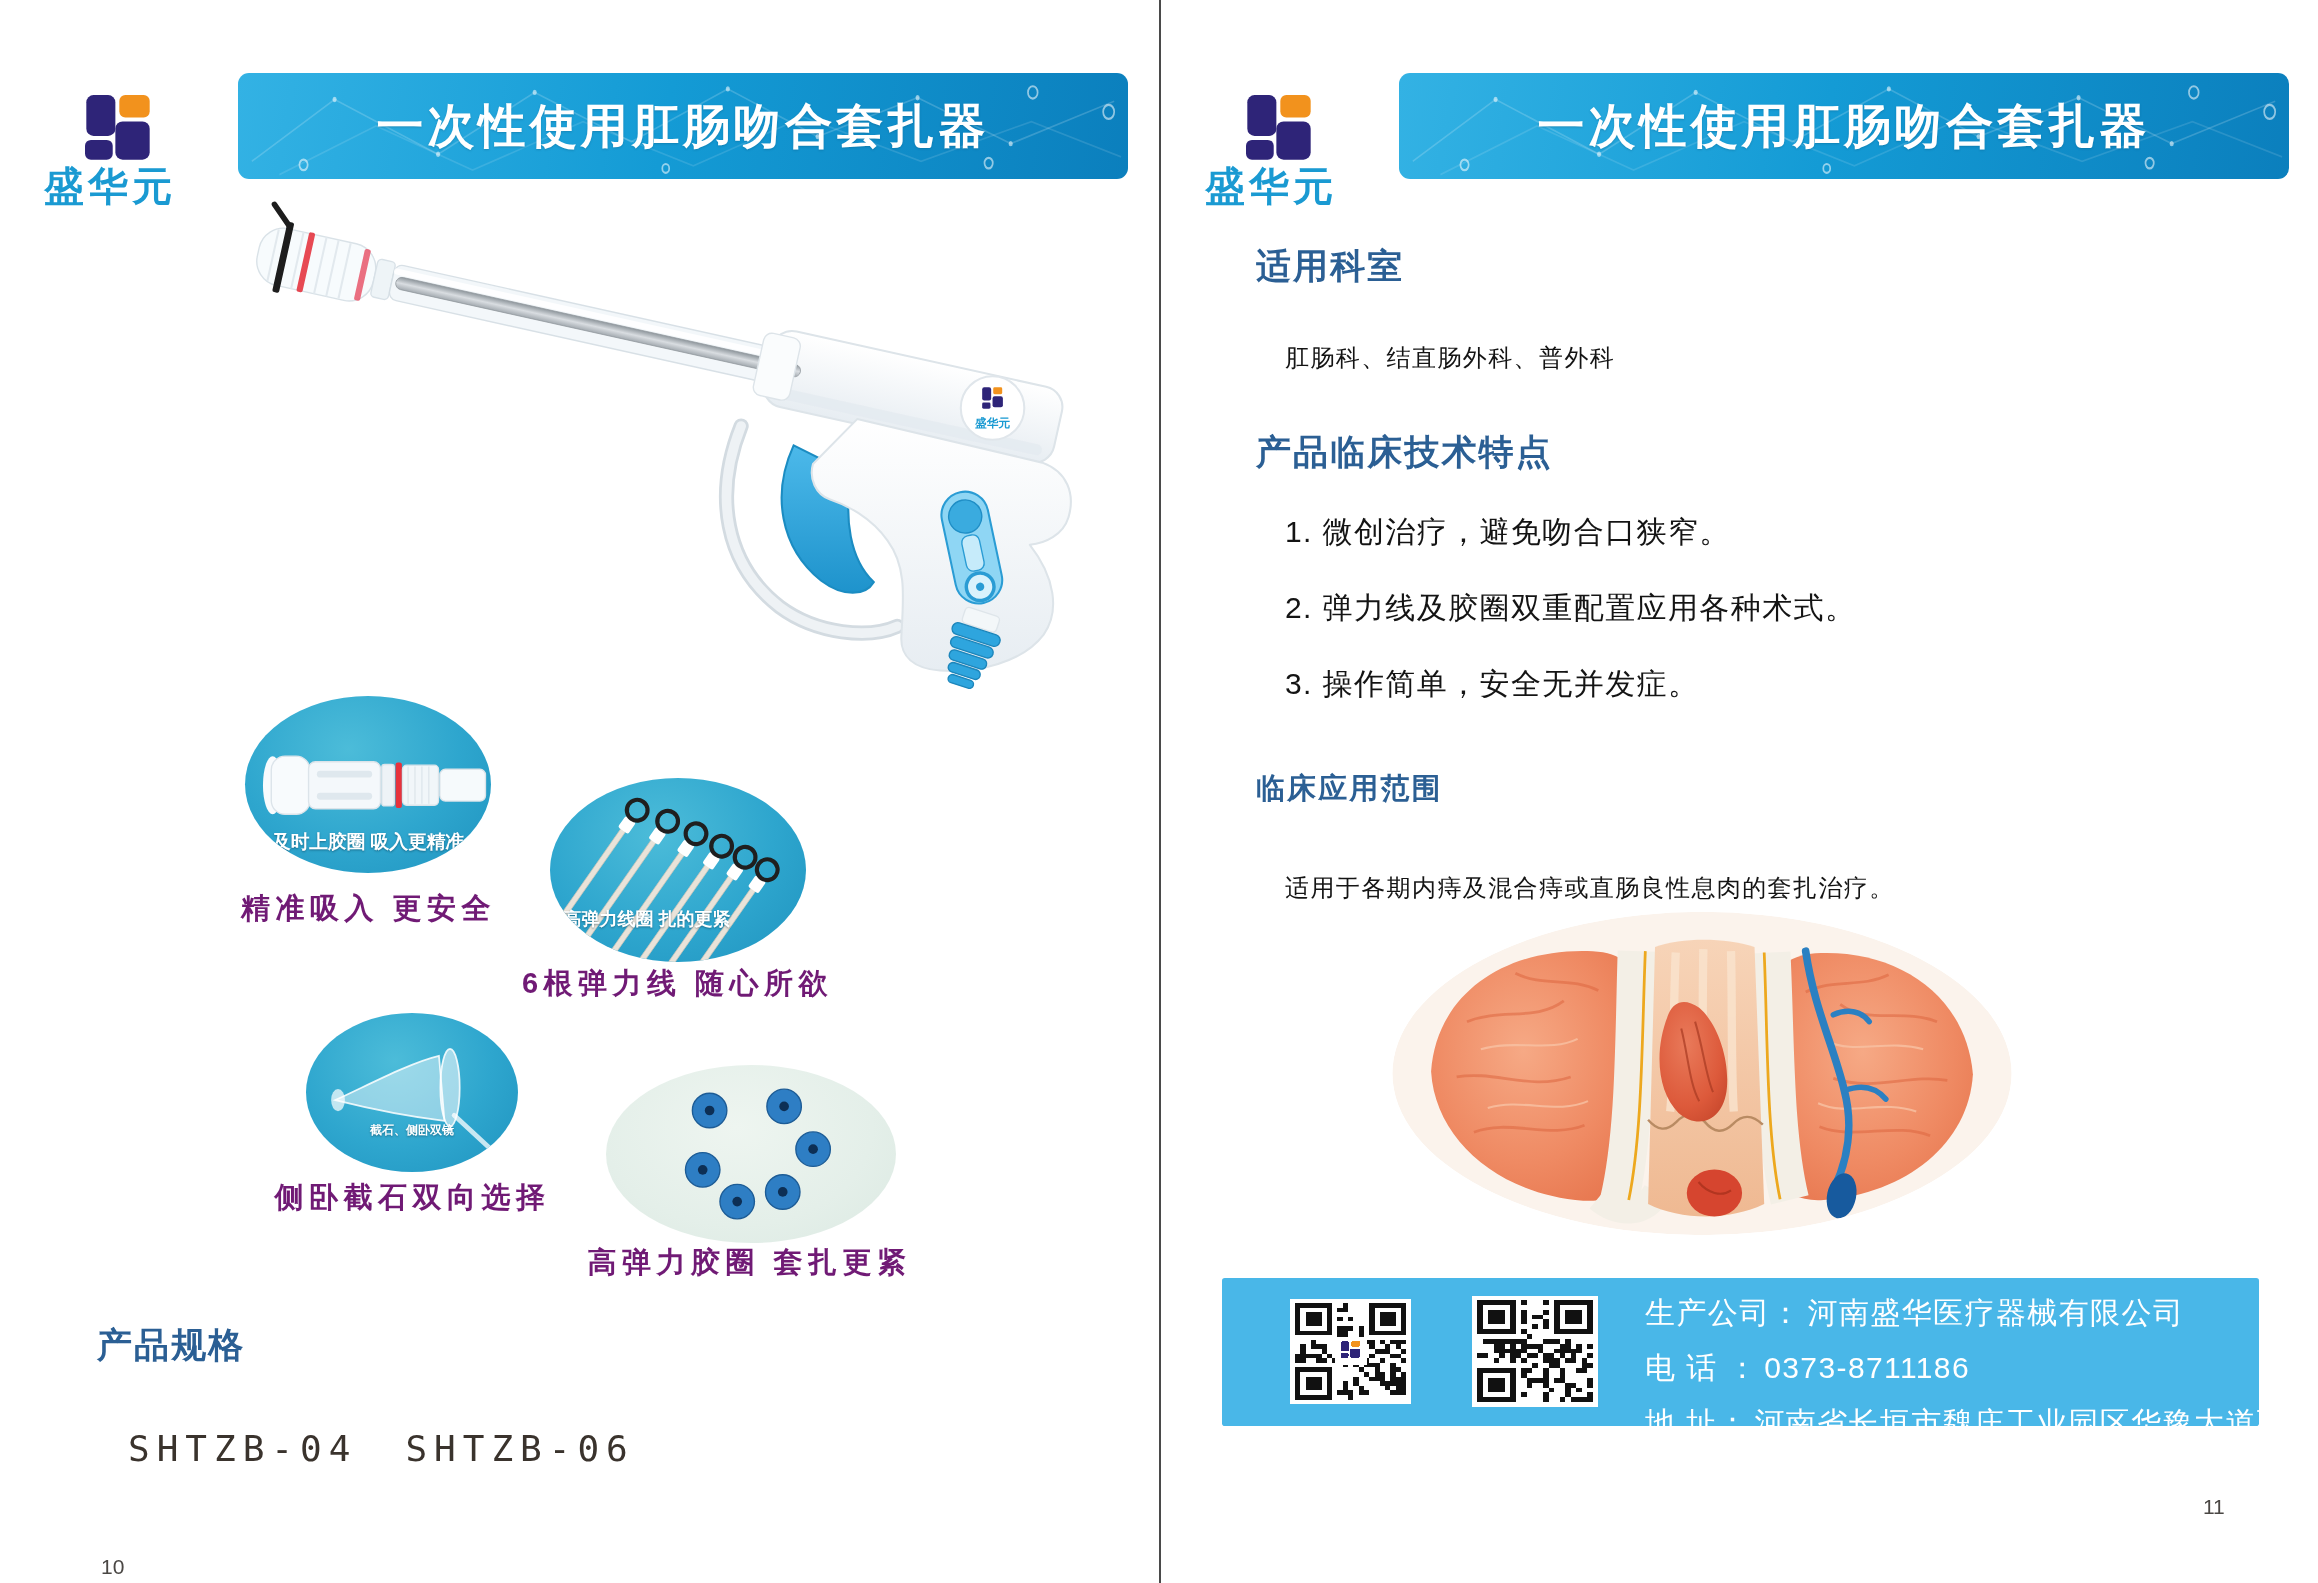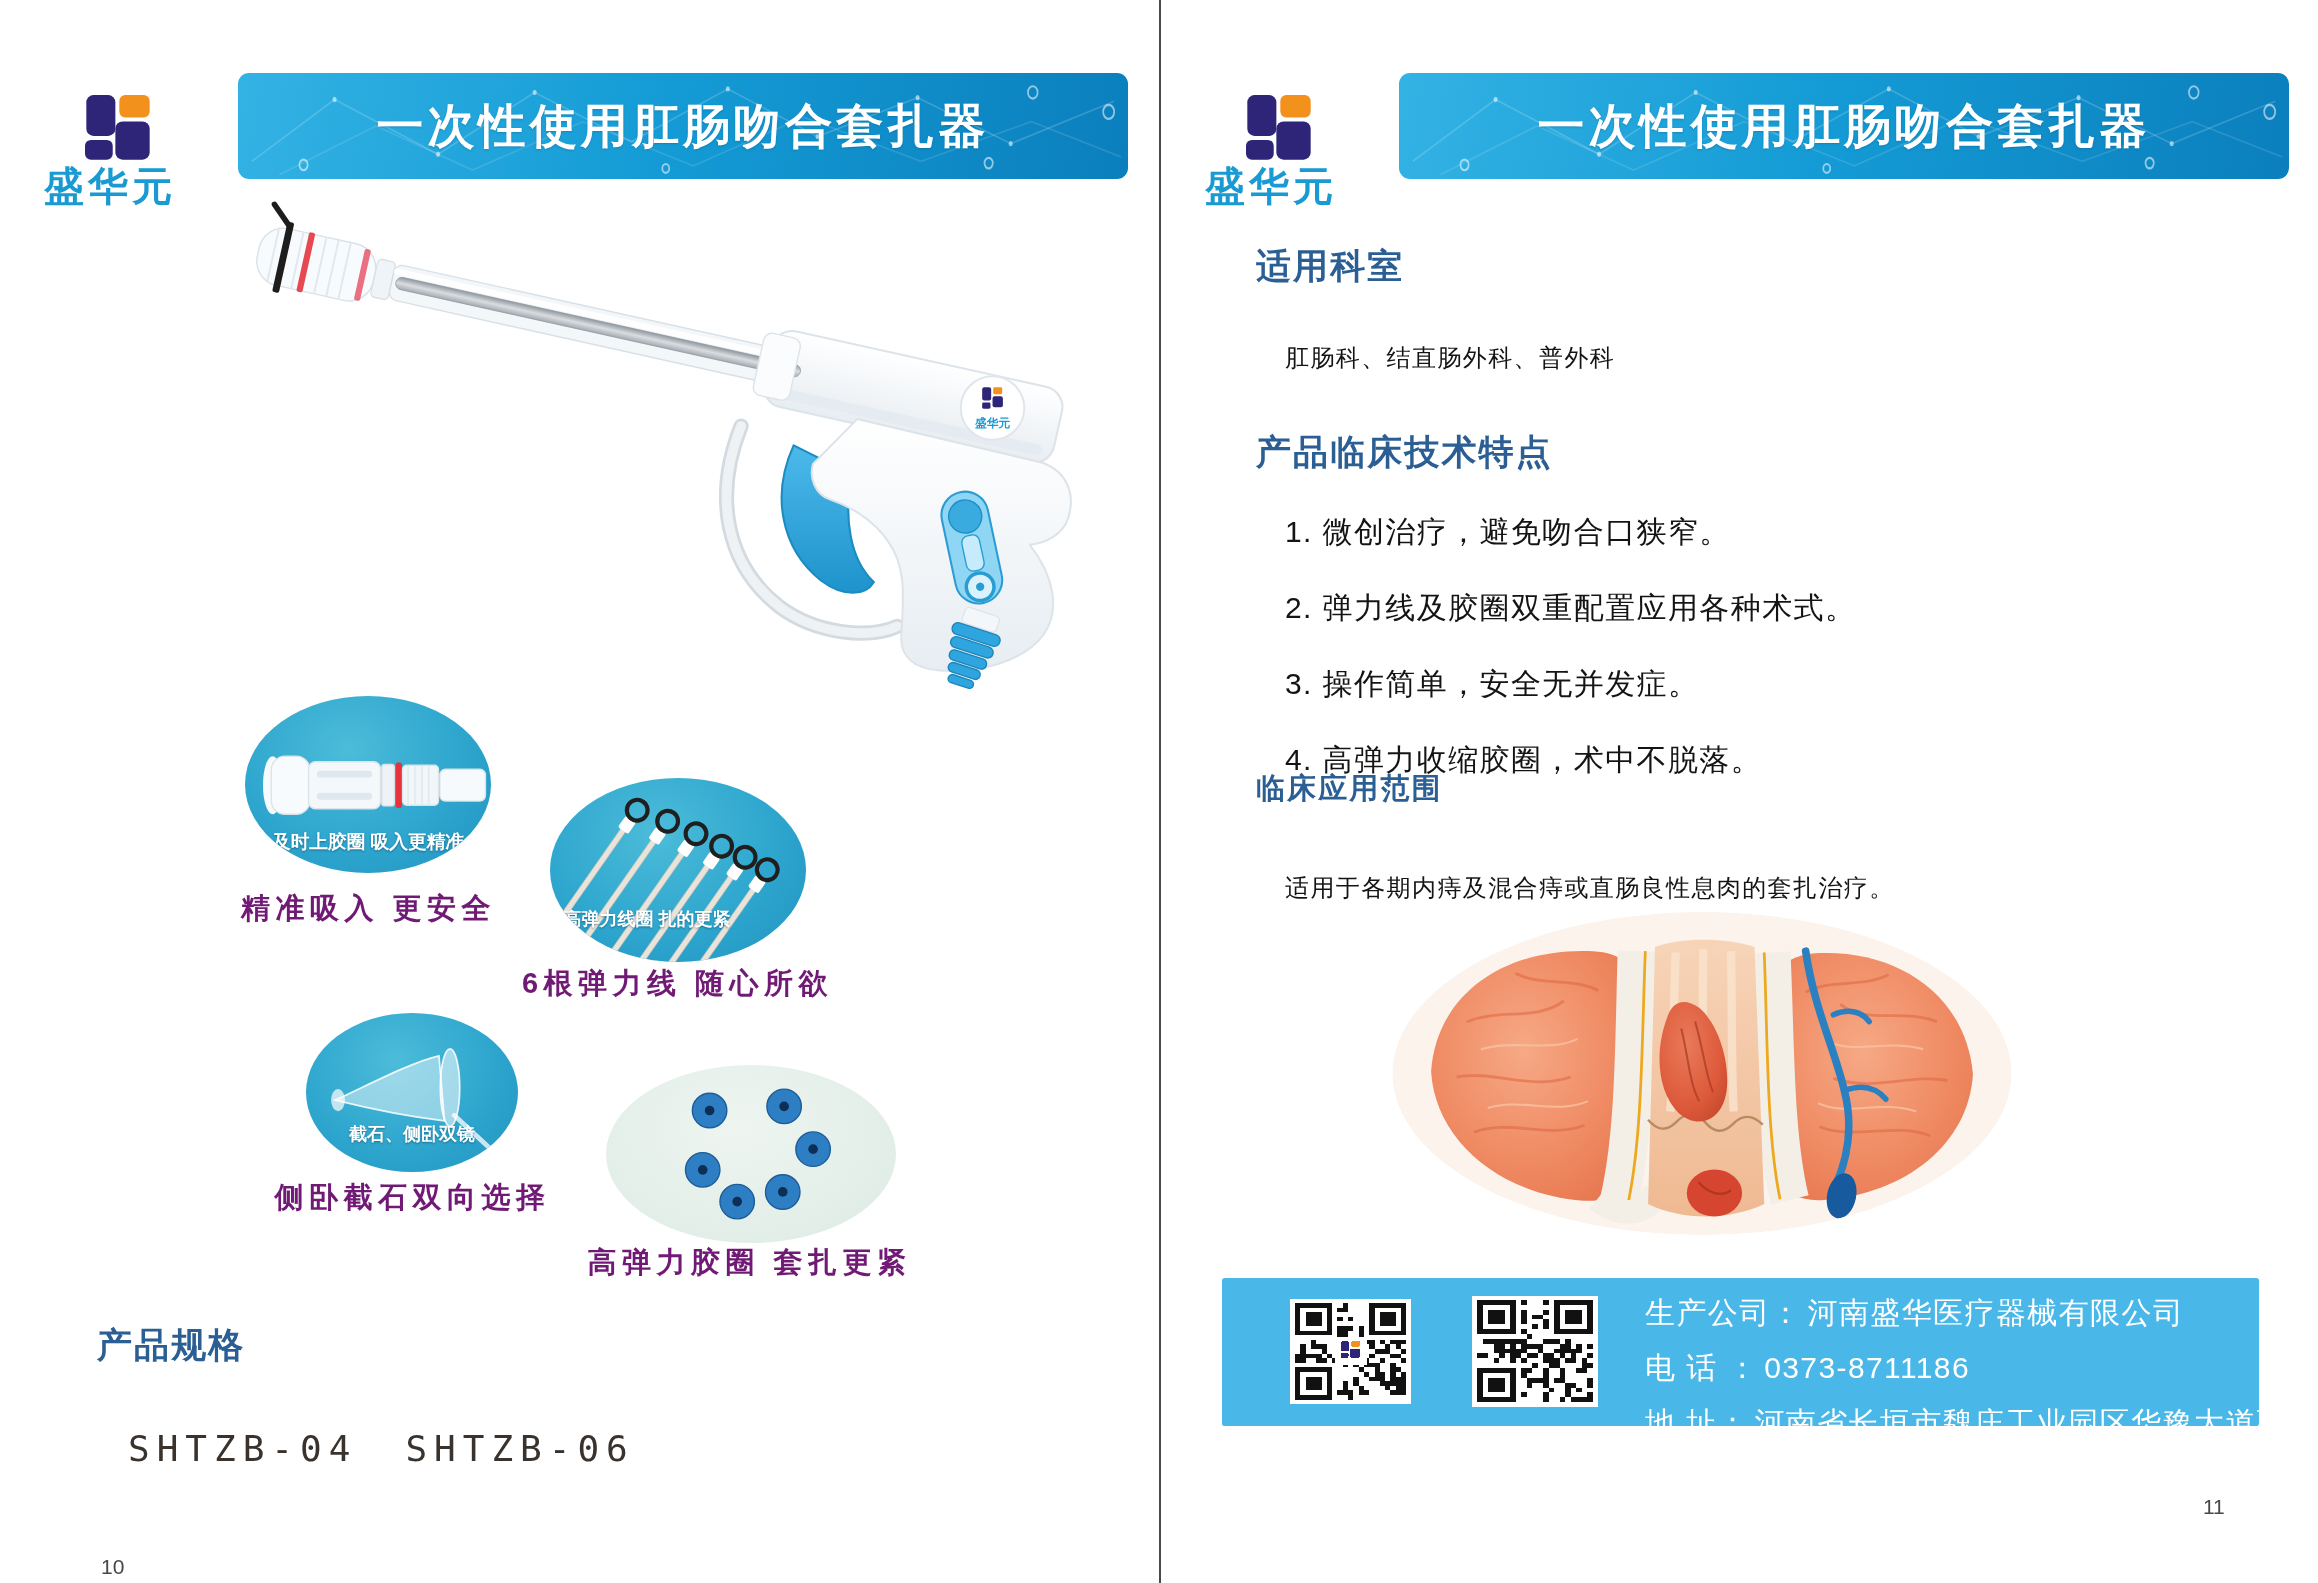--- a/index.html
+++ b/index.html
@@ -234,21 +234,21 @@
     </div>
     <div class="caption" style="left:484px; top:964px;">6根弹力线 随心所欲</div>
 
     <div class="feature-circle teal" style="left:306px; top:1013px; width:212px; height:159px;">
       <svg viewBox="0 0 306 230">
         <path d="M 42,126 C 90,104 150,72 192,62 L 200,156 C 150,150 90,138 42,126 Z" fill="rgba(255,255,255,.45)" stroke="rgba(255,255,255,.85)" stroke-width="2.5"></path>
         <ellipse cx="208" cy="108" rx="14" ry="56" fill="rgba(255,255,255,.55)" stroke="rgba(255,255,255,.85)" stroke-width="2.5"></ellipse>
         <line x1="214" y1="148" x2="266" y2="196" stroke="rgba(255,255,255,.75)" stroke-width="7" stroke-linecap="round"></line>
         <ellipse cx="46" cy="126" rx="10" ry="16" fill="rgba(255,255,255,.7)"></ellipse>
       </svg>
-      <div class="inner-label" style="top:109px; font-size:18px;">截石、侧卧双镜</div>
+      <div class="inner-label" style="top:109px; font-size:12px;">截石、侧卧双镜</div>
     </div>
     <div class="caption" style="left:219px; top:1178px;">侧卧截石双向选择</div>
 
     <div class="feature-circle pale" style="left:606px; top:1065px; width:290px; height:178px;">
       <svg viewBox="0 0 420 258">
         <g>
           <g transform="translate(150,66)">
               <circle r="25" fill="#2e7ec4" stroke="#1d5c96" stroke-width="2"></circle>
               <circle r="7" fill="#0d2f55"></circle>
             </g>
@@ -321,21 +321,20 @@
     </div>
 
     <div class="sec-heading" style="top:243px;">适用科室</div>
     <div class="sec-body" style="top:342px;">肛肠科、结直肠外科、普外科</div>
 
     <div class="sec-heading" style="top:429px;">产品临床技术特点</div>
     <ul class="clinical-list">
       <li>1. 微创治疗，避免吻合口狭窄。</li>
       <li>2. 弹力线及胶圈双重配置应用各种术式。</li>
       <li>3. 操作简单，安全无并发症。</li>
-      <li>4. 高弹力收缩胶圈，术中不脱落。</li>
     </ul>
 
     <div class="sec-heading small" style="top:769px;">临床应用范围</div>
     <div class="sec-body" style="top:872px;">适用于各期内痔及混合痔或直肠良性息肉的套扎治疗。</div>
 
     <svg class="anatomy" viewBox="0 0 900 470">
       <defs>
         <radialGradient id="lobeGrad" cx="45%" cy="40%" r="75%">
           <stop offset="0" stop-color="#f6a985"></stop>
             <stop offset=".6" stop-color="#ef8a63"></stop>

